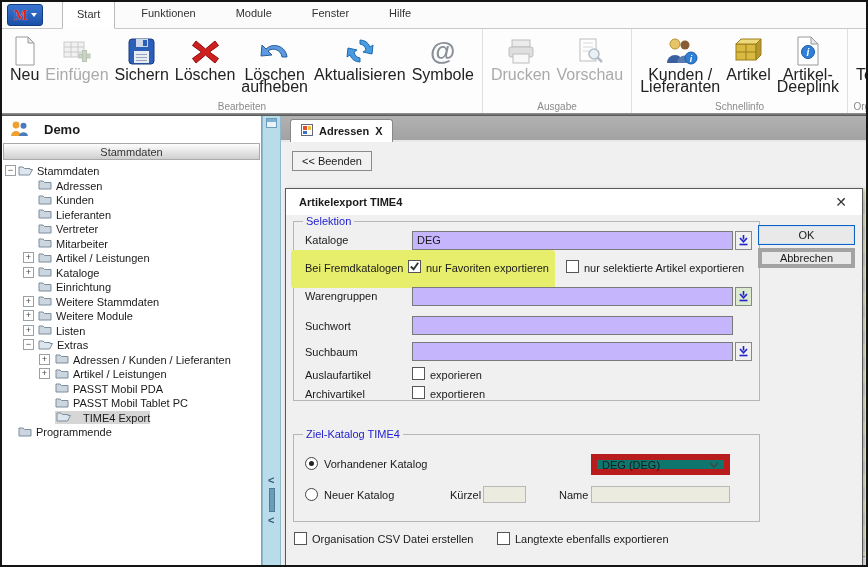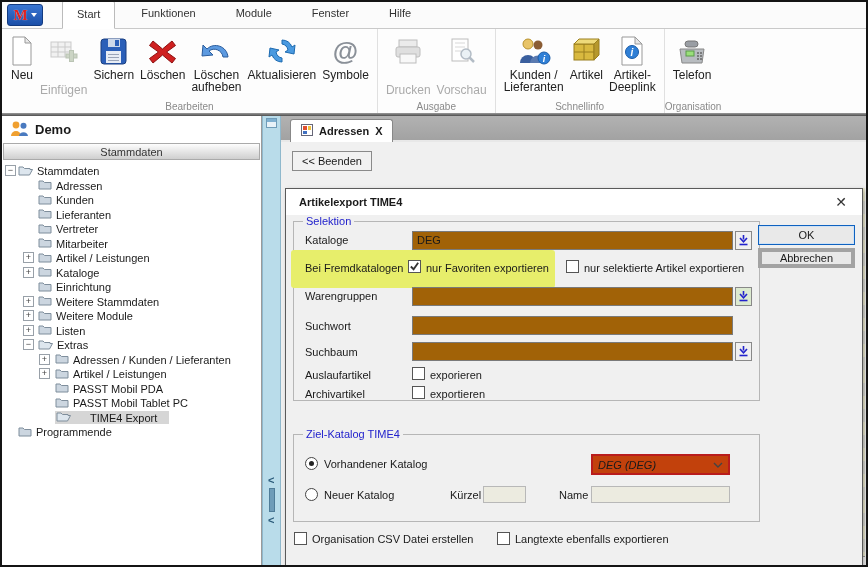--- a/index.html
+++ b/index.html
@@ -18,34 +18,34 @@
   #appbtn .car{width:0;height:0;border-left:3px solid transparent;border-right:3px solid transparent;border-top:4px solid #fff;}
   .rtabs{display:flex;margin-left:48px;height:27px;align-items:stretch;}
   .rtab{padding:6px 14px 5px;color:#333;cursor:pointer;margin-left:12px;}
   .rtab.active{background:#fff;border:1px solid #bbb;border-bottom:1px solid #fff;border-radius:2px 2px 0 0;margin-bottom:-1px;}
   #ribbon{position:absolute;left:0;top:27px;right:0;height:84px;background:#fdfdfd;display:flex;}
   .rgroup{position:relative;display:flex;align-items:flex-start;padding:3px 5px 14px 5px;}
   .rgroup+.rgroup{border-left:1px solid #e0e0e0;}
   .rgroup .glabel{position:absolute;left:0;right:0;bottom:1px;text-align:center;color:#8a8a8a;font-size:10px;}
   .rbtn{display:flex;flex-direction:column;align-items:center;padding:1px 3px;cursor:pointer;border-radius:2px;}
   .ricon{height:36px;display:flex;align-items:center;justify-content:center;}
-  .rlabel{font-size:12px;line-height:12px;text-align:center;white-space:pre-line;color:#222;}
-  .rbtn.disabled .rlabel{color:#aaa;margin-top:15px;}
+  .rlabel{font-size:16px;line-height:12px;text-align:center;white-space:pre-line;color:#222;}
+  .rbtn.disabled .rlabel{color:#aaa;}
   #ribbonsep{position:absolute;left:0;top:111px;right:0;height:3px;background:linear-gradient(#9a9a9a,#4e4e4e);}
   
   #sidebar{position:absolute;left:0;top:114px;bottom:0;width:260px;background:#fff;border-right:1px solid #9a9a9a;}
-  #sbheader{height:27px;display:flex;align-items:center;gap:5px;padding-left:7px;}
+  #sbheader{height:27px;display:flex;align-items:center;gap:14px;padding-left:7px;}
   #sbheader .uname{font-weight:bold;font-size:13px;}
   #sbsection{height:17px;margin:0 1px;background:linear-gradient(#fdfdfd,#cfcfcf);border:1px solid #aaa;
     display:flex;align-items:center;justify-content:center;color:#333;}
   #tree{padding-top:4px;}
   .trow{position:relative;height:14.5px;display:flex;align-items:center;padding-left:var(--pl);cursor:pointer;white-space:nowrap;}
   .exp{position:absolute;left:var(--el);top:1px;width:11px;height:11px;border:1px solid #98a0a8;background:#fff;
     font-size:9px;line-height:8px;text-align:center;color:#444;}
-  .selwrap{display:flex;align-items:center;gap:19px;padding:0 12px 0 1px;}
+  .selwrap{display:flex;align-items:center;gap:12px;padding:0 0 0 1px;}
   .selwrap.sel{background:#d6d6d6;}
   .tlabel{padding-left:4px;}
   .selwrap .tlabel{padding-left:0;}
   
   #splitter{position:absolute;left:260px;top:114px;bottom:0;width:19px;background:#b9dcea;
     border-left:1px solid #8fb8cc;border-right:1px solid #8fb8cc;cursor:col-resize;}
   #splitter .chev{position:absolute;left:5px;color:#2a5a7a;font-weight:bold;font-size:11px;}
   #splitter .handle{position:absolute;left:6px;width:6px;height:24px;background:#6f9cb8;border:1px solid #4f7c98;}
   #splitter .topicon{position:absolute;left:3px;top:2px;width:11px;height:10px;background:#e8f2f8;border:1px solid #6f9cb8;}
   #splitter .topicon::after{content:"";display:block;height:3px;background:#7fb0d0;}
@@ -68,35 +68,35 @@
   .bs-box{position:absolute;left:406px;top:3px;width:106px;height:14px;background:#fff;border:1px solid #888;}
   
   #dialog{position:absolute;left:4px;top:72px;width:578px;height:445px;background:#f0f0f0;
     border:1px solid #5a5a5a;box-shadow:2px 2px 5px rgba(0,0,0,.25);}
   #dtitle{position:absolute;left:0;top:0;right:0;height:26px;background:#fff;display:flex;align-items:center;}
   #dtitle .ttext{font-weight:bold;padding-left:13px;}
   #dtitle .dx{position:absolute;right:10px;top:3px;font-size:14px;color:#333;cursor:pointer;padding:2px 5px;}
   .group{position:absolute;border:1px solid #b6b6b6;}
   .glegend{position:absolute;top:-7px;left:9px;background:#f0f0f0;padding:0 3px;color:#2222cc;}
   .lbl{position:absolute;white-space:nowrap;color:#1a1a1a;}
-  .field{position:absolute;height:19px;background:#a16207;border:1px solid #7a7a7a;padding:2px 4px;overflow:hidden;}
+  .field{position:absolute;height:19px;background:#c4b5fd;border:1px solid #7a7a7a;padding:2px 4px;overflow:hidden;}
   .field.disabled{background:#ecebe0;border-color:#b8b8b8;}
   .dropbtn{position:absolute;width:17px;height:19px;background:#f0f0f0;border:1px solid #888;
     display:flex;align-items:center;justify-content:center;cursor:pointer;}
   .dropbtn.green{background:#dcead0;}
   .cb{position:absolute;width:13px;height:13px;background:#fff;border:1px solid #555;cursor:pointer;
     display:flex;align-items:center;justify-content:center;}
   .radio{position:absolute;width:13px;height:13px;background:#fff;border:1px solid #444;border-radius:50%;cursor:pointer;}
   .radio.sel::after{content:"";position:absolute;left:3px;top:3px;width:5px;height:5px;border-radius:50%;background:#222;}
   #highlight{position:absolute;left:5px;top:61px;width:264px;height:38px;background:#e7ee6b;border-radius:3px;}
   .dbtn{position:absolute;width:97px;height:20px;background:#e9e9e9;border:4px solid #a3a3a3;
     display:flex;align-items:center;justify-content:center;cursor:pointer;}
   .dbtn.default{border:1px solid #0f62c0;box-shadow:inset 0 0 0 1px #cfe2f5;}
-  .combo{position:absolute;height:21px;background:#c2410c;border:2px solid #b91c1c;display:flex;align-items:center;
-    padding:0 5px;cursor:pointer;font-style:italic;}
+  .combo{position:absolute;height:21px;background:#0f766e;border:6px solid #b91c1c;display:flex;align-items:center;
+    padding:0 5px;cursor:pointer;}
   .combo .cval{flex:1;}
 </style>
 </head>
 <body>
 
 <div id="win">
 
   <div id="tabsrow">
     <div id="appbtn">
       <span class="m">M</span>

